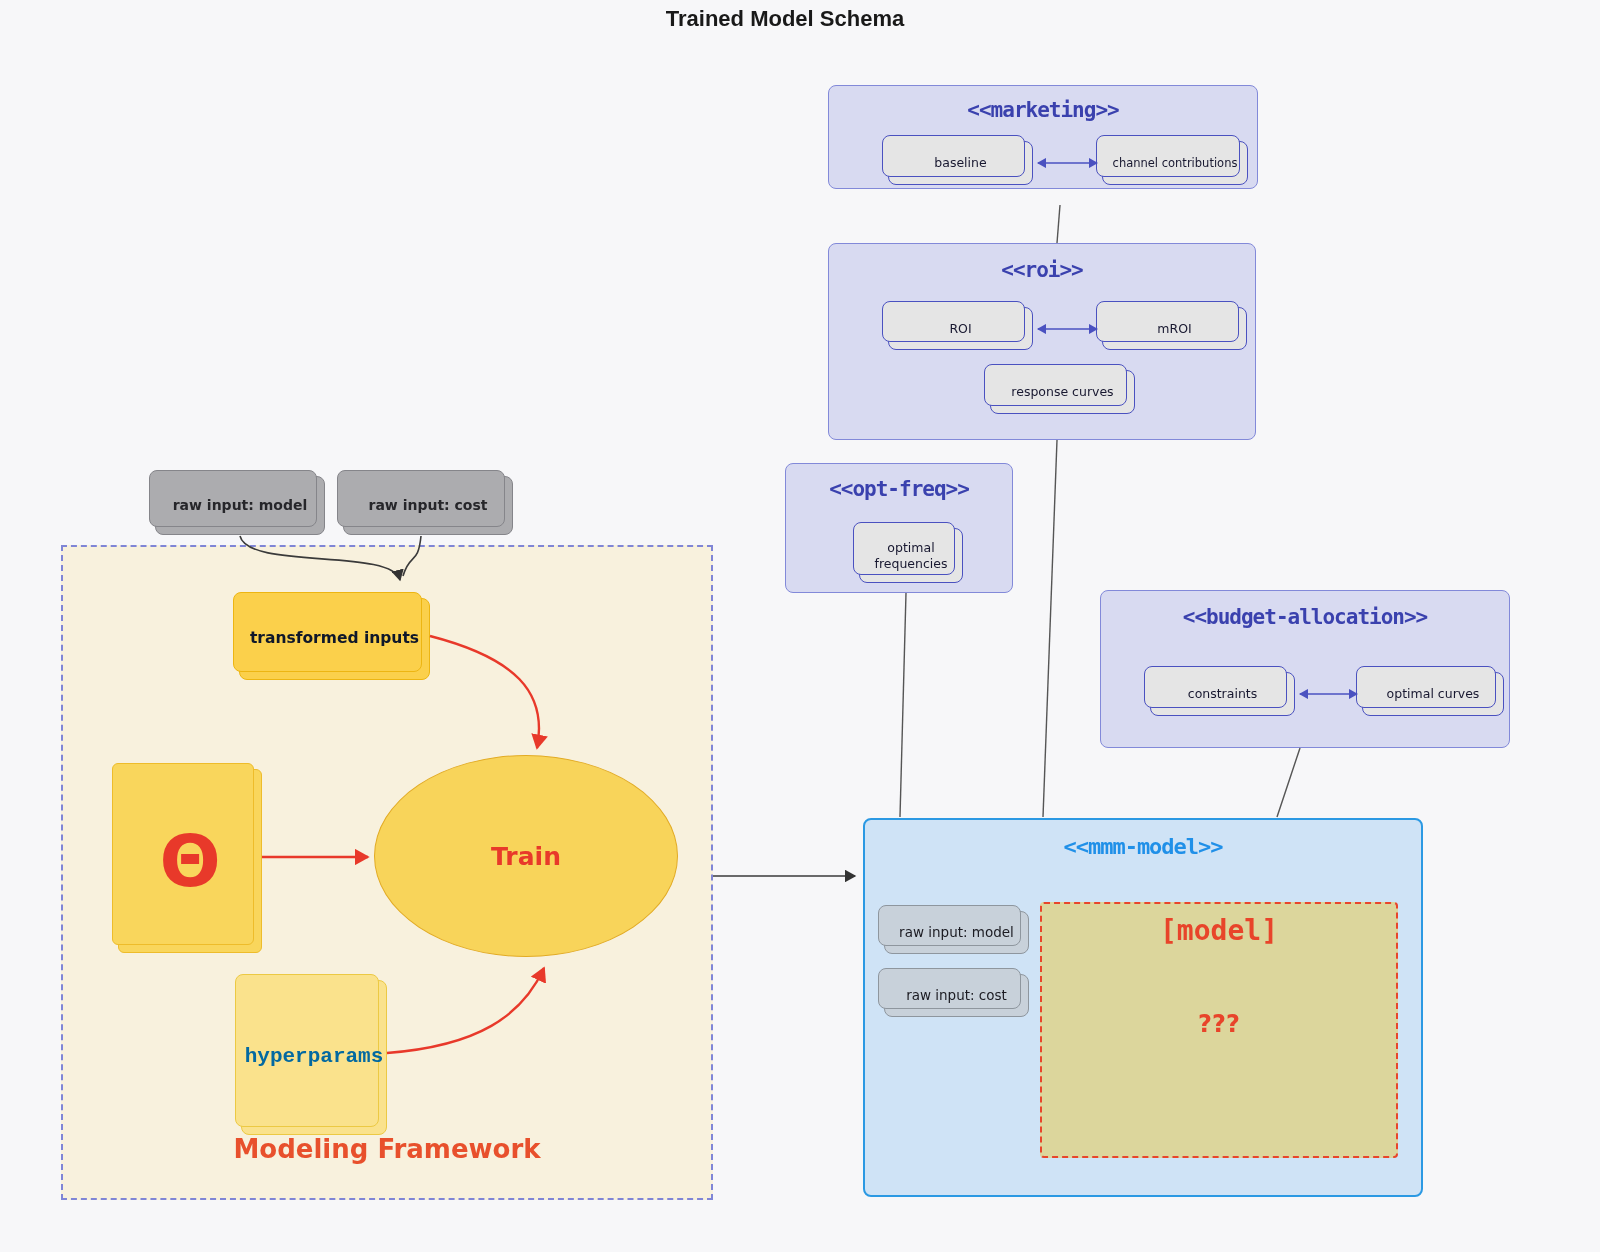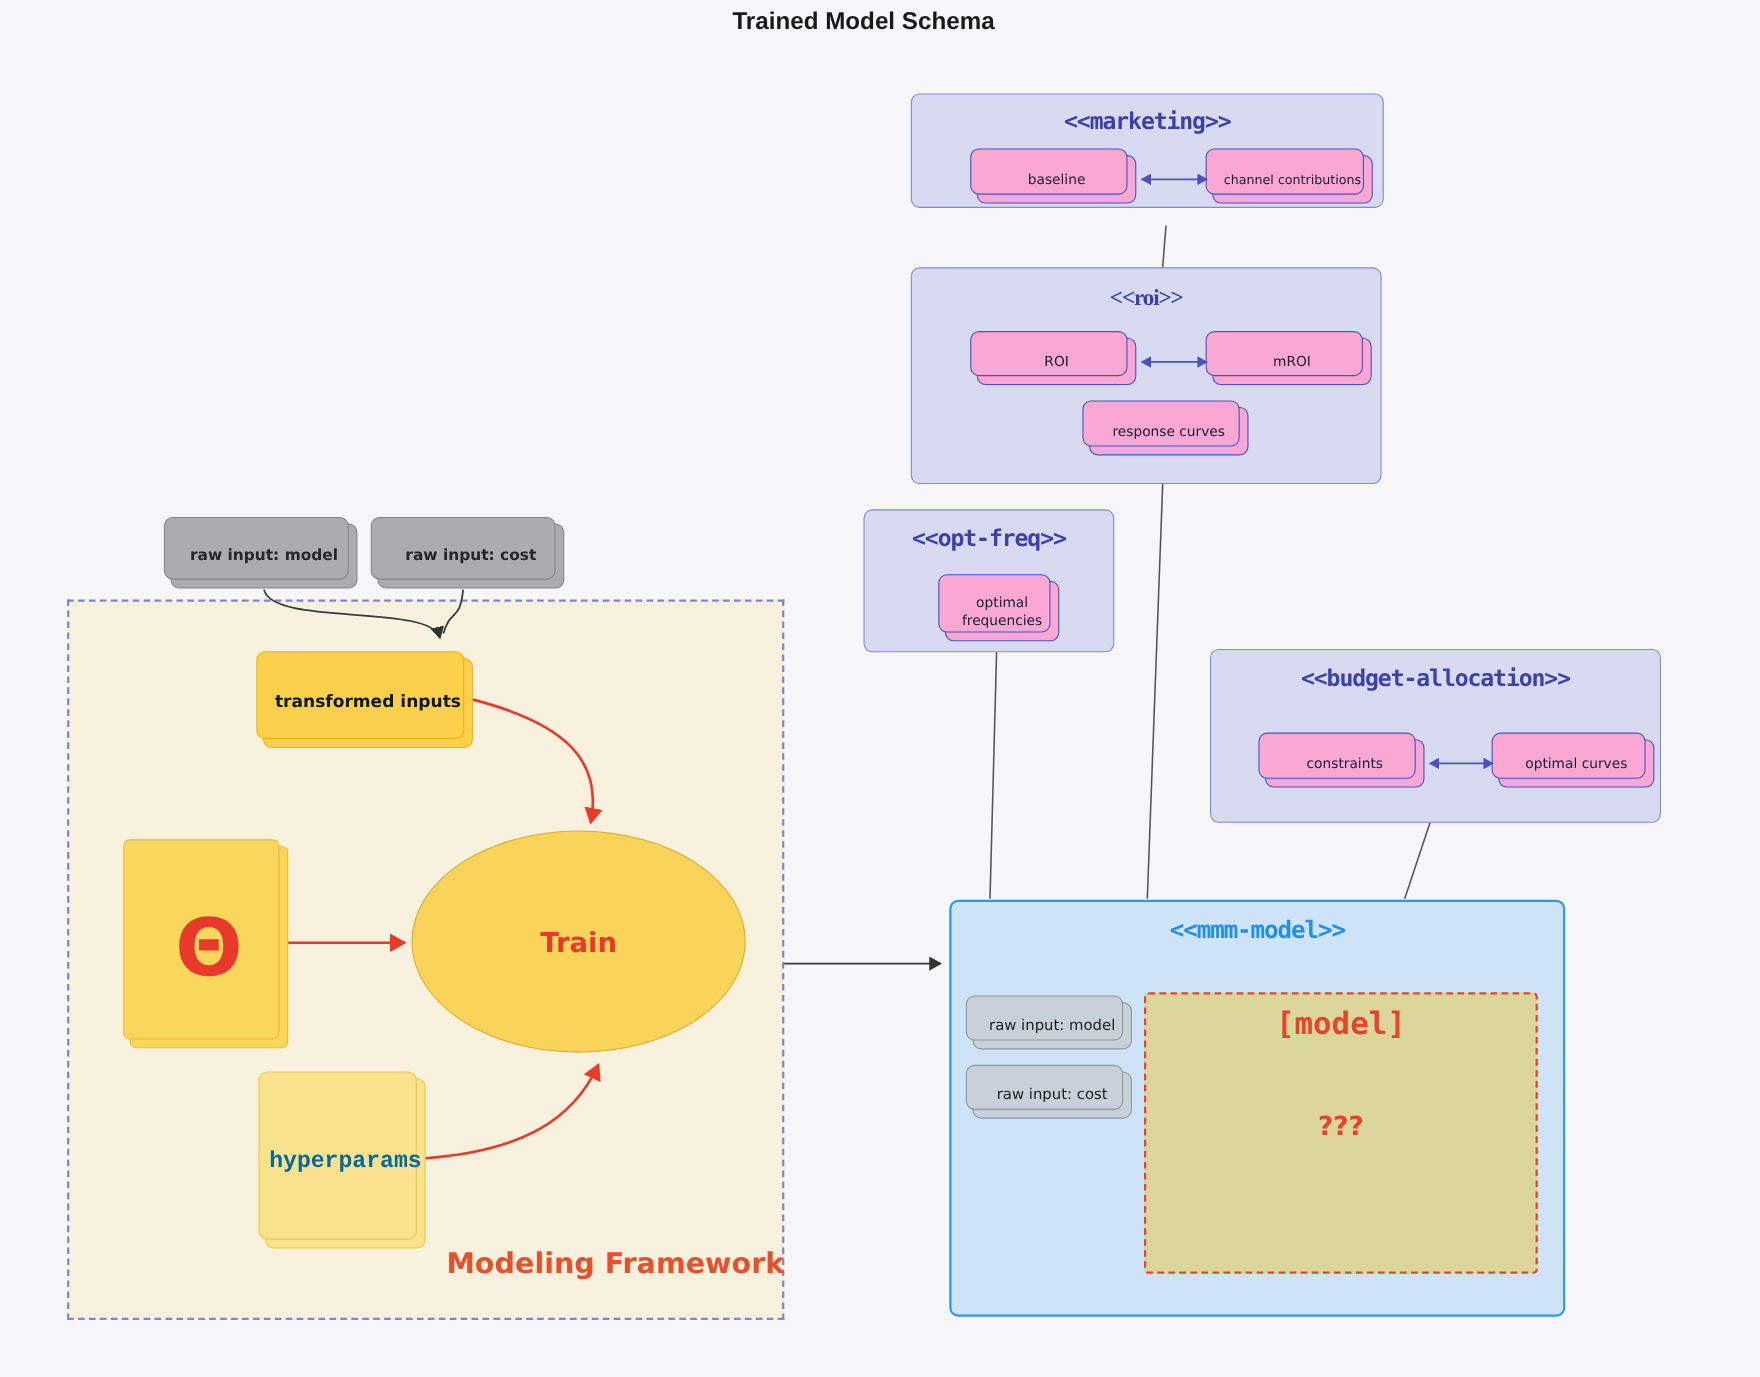--- a/index.html
+++ b/index.html
@@ -21,34 +21,34 @@
   .group-mmm{
     position:absolute;box-sizing:border-box;
     background:#cfe3f6;border:2px solid #2b99e3;border-radius:8px;
   }
   .group-mmm .group-header{color:#2090e8;font-size:22px;}
   .group-framework{
     position:absolute;box-sizing:border-box;
     background:#f8f1dd;border:2px dashed #7f85d6;
   }
   .framework-label{
-    position:absolute;text-align:right;font-weight:bold;font-size:26px;color:#e8502c;
+    position:absolute;text-align:center;font-weight:bold;font-size:26px;color:#e8502c;
   }
   
   .node{
     position:absolute;box-sizing:border-box;z-index:0;
     display:flex;align-items:center;justify-content:center;text-align:center;
     line-height:1.25;
   }
   .stack::before{
     content:"";position:absolute;top:-7px;left:-7px;width:100%;height:100%;
     background:inherit;border:inherit;border-radius:inherit;z-index:-1;box-sizing:border-box;
   }
   .node-purple{
-    background:#f9a8d4;border:1.4px solid #4a51c0;border-radius:8px;
+    background:#e5e5e5;border:1.4px solid #4a51c0;border-radius:8px;
     color:#181830;font-size:12.5px;
   }
   .node-gray{
     background:#acacaf;border:1.4px solid #85858a;border-radius:8px;
     color:#26262a;font-weight:bold;font-size:14px;
   }
   .node-bluegray{
     background:#c8d1da;border:1.4px solid #8e969e;border-radius:8px;
     color:#1b1b22;font-size:13.5px;
   }
@@ -97,21 +97,21 @@
 <div class="group-framework" style="left:61px;top:545px;width:652px;height:655px;"></div>
 <div class="framework-label" style="left:61px;top:1134px;width:652px;">Modeling Framework</div>
 
 <div class="group" style="left:828px;top:85px;width:430px;height:104px;">
   <div class="group-header" style="margin-top:12px;">&lt;&lt;marketing&gt;&gt;</div>
 </div>
 <div class="node node-purple stack" style="left:888px;top:141px;width:145px;height:44px;">baseline</div>
 <div class="node node-purple stack" style="left:1102px;top:141px;width:146px;height:44px;font-size:11.5px;">channel contributions</div>
 
 <div class="group" style="left:828px;top:243px;width:428px;height:197px;">
-  <div class="group-header" style="margin-top:14px;font-family:Liberation Serif, serif;">&lt;&lt;roi&gt;&gt;</div>
+  <div class="group-header" style="margin-top:14px;">&lt;&lt;roi&gt;&gt;</div>
 </div>
 <div class="node node-purple stack" style="left:888px;top:307px;width:145px;height:43px;">ROI</div>
 <div class="node node-purple stack" style="left:1102px;top:307px;width:145px;height:43px;">mROI</div>
 <div class="node node-purple stack" style="left:990px;top:370px;width:145px;height:44px;">response curves</div>
 
 <div class="group" style="left:785px;top:463px;width:228px;height:130px;">
   <div class="group-header" style="margin-top:13px;">&lt;&lt;opt-freq&gt;&gt;</div>
 </div>
 <div class="node node-purple stack" style="left:859px;top:528px;width:104px;height:55px;padding:0 6px;">optimal frequencies</div>
 

